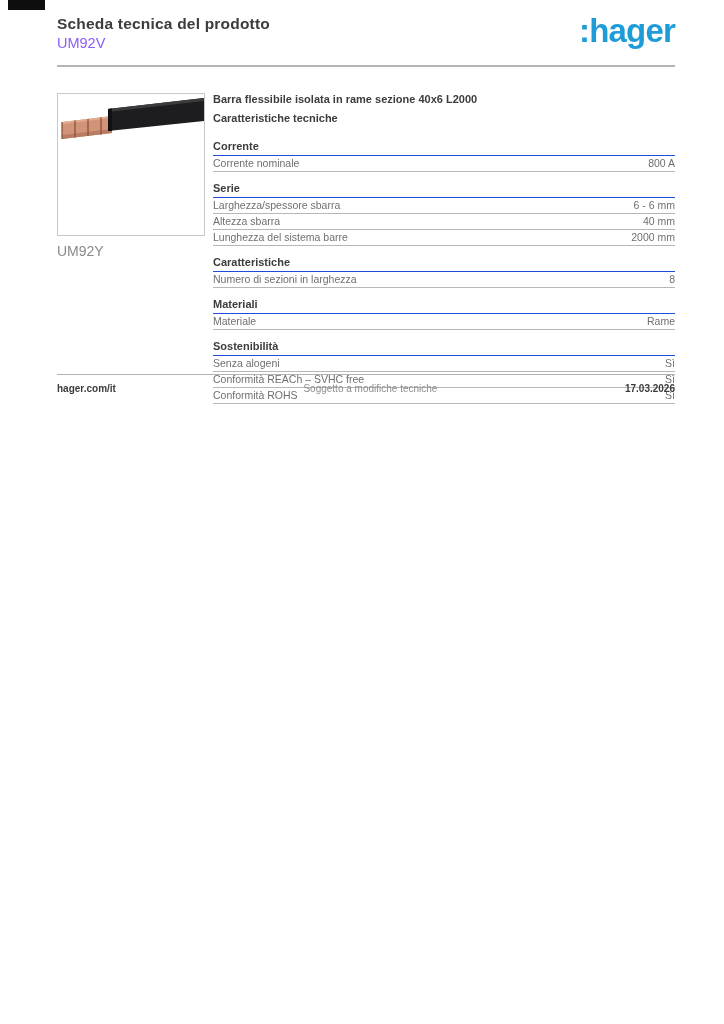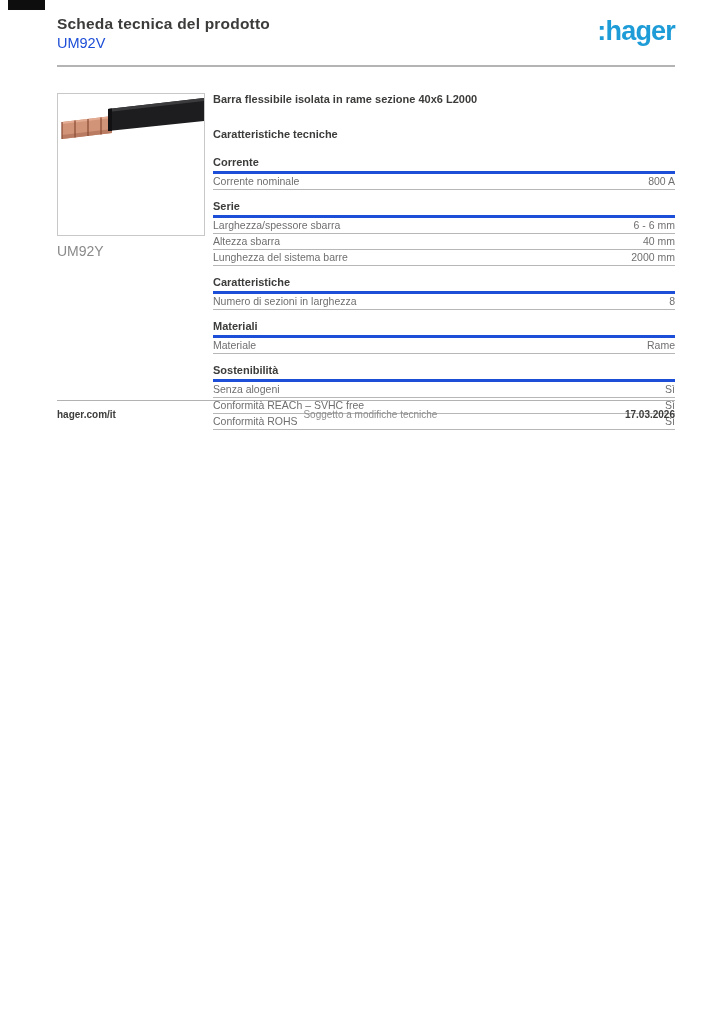--- a/index.html
+++ b/index.html
@@ -13,46 +13,46 @@
   }
   .artifact-mark {
     position:absolute; left:8px; top:0; width:37px; height:10px;
     background:#0e0e0e;
   }
   .page-inner { padding:14px 49px 0 57px; position:relative; }
 
   
   .header { position:relative; }
   .doc-title { font-size:15.5px; font-weight:bold; color:#3c3c3b; line-height:19px; letter-spacing:0.2px; }
-  .doc-subtitle { font-size:14.5px; font-weight:normal; color:#1d4ed8; line-height:18px; margin-top:1px; }
+  .doc-subtitle { font-size:14.5px; font-weight:normal; color:#8b5cf6; line-height:18px; margin-top:1px; }
   .logo {
     position:absolute; right:0; top:2px;
-    font-size:27px; font-weight:bold; color:#1e9cd8;
+    font-size:33px; font-weight:bold; color:#1e9cd8;
     letter-spacing:-0.8px; line-height:30px;
   }
   .header-divider { margin-top:13px; height:1.5px; background:#b5b4b4; }
 
   
   .main { display:flex; margin-top:26px; align-items:flex-start; }
   .left-col { width:148px; flex:0 0 148px; }
   .image-box {
     width:148px; height:143px; border:1px solid #c9c8c8; background:#ffffff;
     overflow:hidden;
   }
   .image-caption { margin-top:7px; font-size:14px; color:#8a8a8a; }
 
   .right-col { flex:1; margin-left:8px; min-width:0; }
   .product-title { font-size:11px; font-weight:bold; color:#3c3c3b; line-height:13px; }
-  .tech-heading { font-size:11px; font-weight:bold; color:#3c3c3b; line-height:13px; margin-top:22px; }
+  .tech-heading { font-size:11px; font-weight:bold; color:#3c3c3b; line-height:13px; margin-top:6px; }
 
   .specs { margin-top:15px; }
   .spec-section { margin-bottom:10px; }
   .spec-heading {
     font-size:11px; font-weight:bold; color:#3c3c3b; line-height:13px;
-    padding-bottom:2px; border-bottom:3px solid #1d4ed8;
+    padding-bottom:2px; border-bottom:1px solid #1d4ed8;
   }
   .spec-row {
     display:flex; justify-content:space-between; align-items:baseline;
     font-size:10.5px; color:#706f6f; line-height:11px;
     padding:2px 0 2px 0; border-bottom:1px solid #b8b7b7;
   }
   .spec-label { white-space:nowrap;text-align:center; }
   .spec-value { white-space:nowrap; text-align:right; }
 
   

